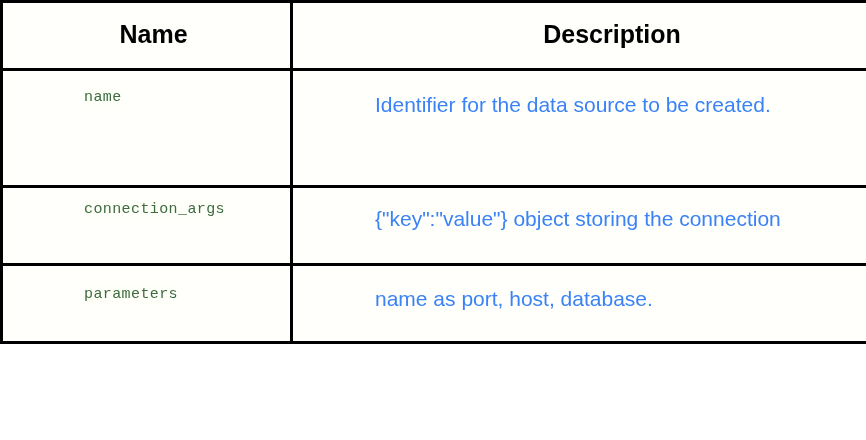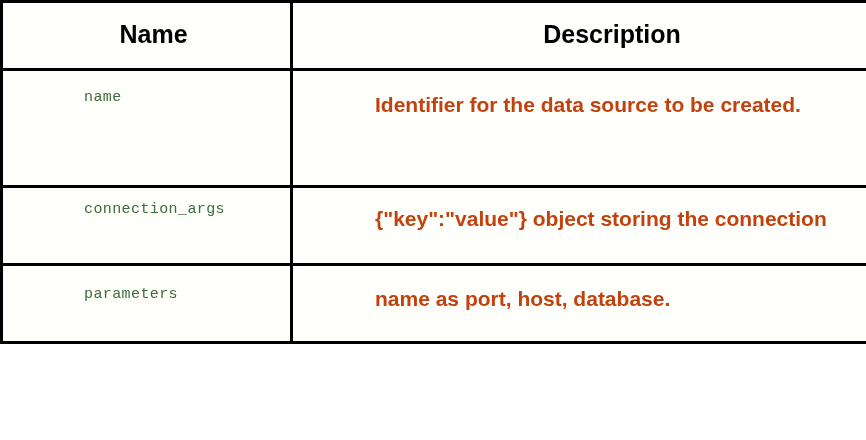--- a/index.html
+++ b/index.html
@@ -82,25 +82,24 @@
   .row-engine .code-chip { margin: 20px 0 0 81px; }
   .row-conn   .code-chip { margin: 13px 0 0 81px; }
   .row-params .code-chip { margin: 20px 0 17px 81px; }
 
   
   .desc-cell {
     text-align: left;
   }
   .desc-text {
     font-size: 21px;
-    color: #c2410c;
+    color: #3b82f6;
     line-height: 1.62;
     padding-left: 82px;
     padding-right: 26px;
-    font-weight: bold;
   }
   .row-name   .desc-text { padding-top: 17px; }
   .row-engine .desc-text { padding-top: 16px; }
   .row-conn   .desc-text { padding-top: 14px; }
   .row-params .desc-text { padding-top: 16px; }
 </style>
 </head>
 <body>
 
 <table class="doc-table">

